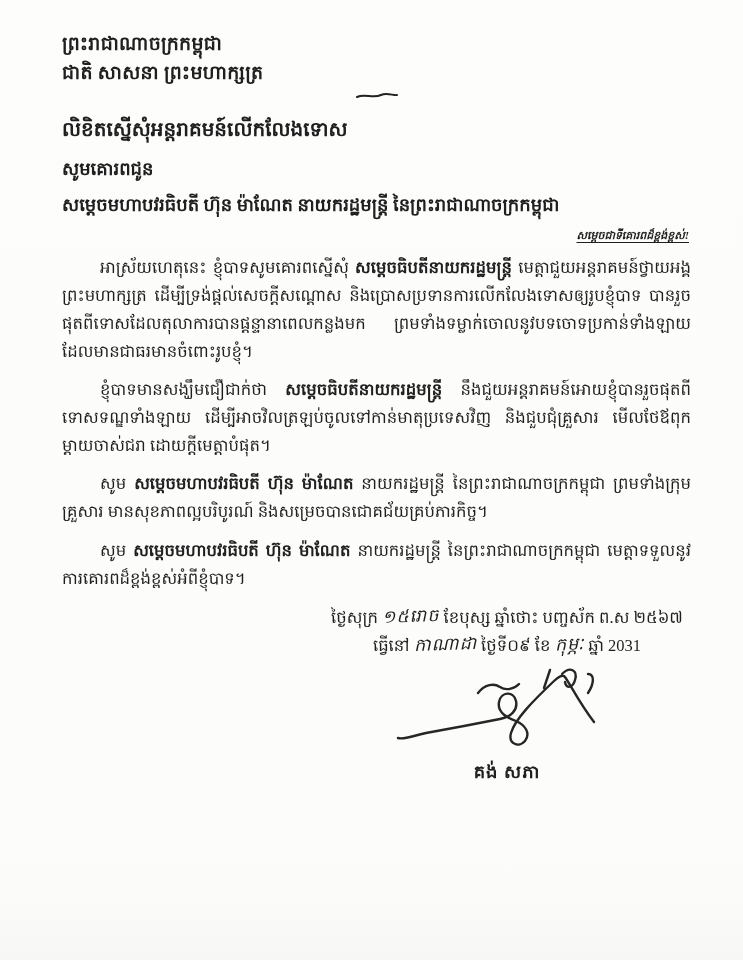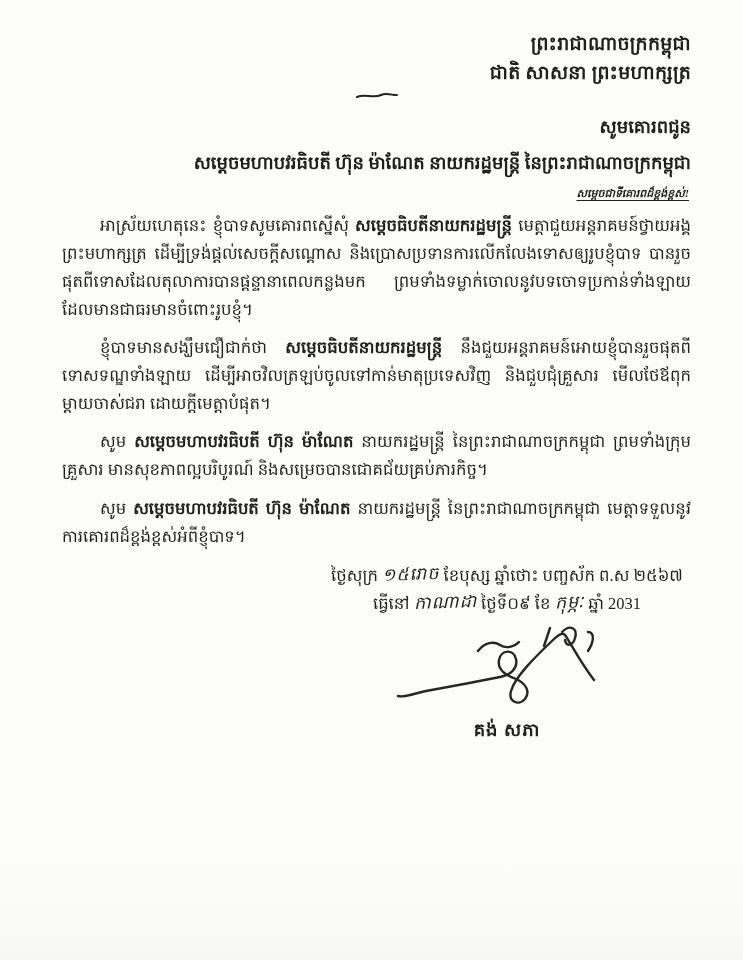--- a/index.html
+++ b/index.html
@@ -8,21 +8,21 @@
     width: 743px;
     height: 960px;
     box-sizing: border-box;
     margin: 0 auto;
     background: linear-gradient(180deg, #fdfdfc 0%, #fcfcfb 90%, #f7f7f5 100%);
     color: #1f1f1f;
     font-family: "Liberation Serif", "DejaVu Serif", serif;
     overflow: hidden;
     padding: 30px 52px 0 62px;
   }
-  .center { text-align: right; }
+  .center { text-align: left; }
   .hdr-line {
     font-size: 19px;
     font-weight: 700;
     line-height: 1.5;
     letter-spacing: 0.3px;
   }
   .divider { margin: 4px auto 2px auto; display: block; }
   .doc-title {
     font-size: 20px;
     font-weight: 700;
@@ -92,20 +92,21 @@
 
 <div class="page">
 
   <div class="center hdr-line">ព្រះរាជាណាចក្រកម្ពុជា</div>
   <div class="center hdr-line">ជាតិ សាសនា ព្រះមហាក្សត្រ</div>
 
   <svg class="divider" width="44" height="10" viewBox="0 0 44 10">
     <path d="M2 6 C 10 2, 18 8, 26 4 C 32 1, 39 5, 42 4" stroke="#222" stroke-width="2" fill="none" stroke-linecap="round"></path>
   </svg>
 
+  <div class="center doc-title">លិខិតស្នើសុំអន្តរាគមន៍លើកលែងទោស</div>
 
   <div class="center greet-heading">សូមគោរពជូន</div>
 
   <div class="center addressee">សម្តេចមហាបវរធិបតី ហ៊ុន ម៉ាណែត នាយករដ្ឋមន្ត្រី នៃព្រះរាជាណាចក្រកម្ពុជា</div>
 
   <div class="honorific">សម្តេចជាទីគោរពដ៏ខ្ពង់ខ្ពស់!</div>
 
   <div class="body-block">
       <p class="para"><span>អាស្រ័យហេតុនេះ ខ្ញុំបាទសូមគោរពស្នើសុំ </span><span class="b">សម្តេចធិបតីនាយករដ្ឋមន្ត្រី</span><span> មេត្តាជួយអន្តរាគមន៍ថ្វាយអង្គព្រះមហាក្សត្រ ដើម្បីទ្រង់ផ្តល់សេចក្តីសណ្តោស និងប្រោសប្រទានការលើកលែងទោសឲ្យរូបខ្ញុំបាទ បានរួចផុតពីទោសដែលតុលាការបានផ្តន្ទានាពេលកន្លងមក ព្រមទាំងទម្លាក់ចោលនូវបទចោទប្រកាន់ទាំងឡាយដែលមានជាធរមានចំពោះរូបខ្ញុំ។</span></p>
       <p class="para"><span>ខ្ញុំបាទមានសង្ឃឹមជឿជាក់ថា </span><span class="b">សម្តេចធិបតីនាយករដ្ឋមន្ត្រី</span><span> នឹងជួយអន្តរាគមន៍អោយខ្ញុំបានរួចផុតពីទោសទណ្ឌទាំងឡាយ ដើម្បីអាចវិលត្រឡប់ចូលទៅកាន់មាតុប្រទេសវិញ និងជួបជុំគ្រួសារ មើលថែឪពុកម្តាយចាស់ជរា ដោយក្តីមេត្តាបំផុត។</span></p>

